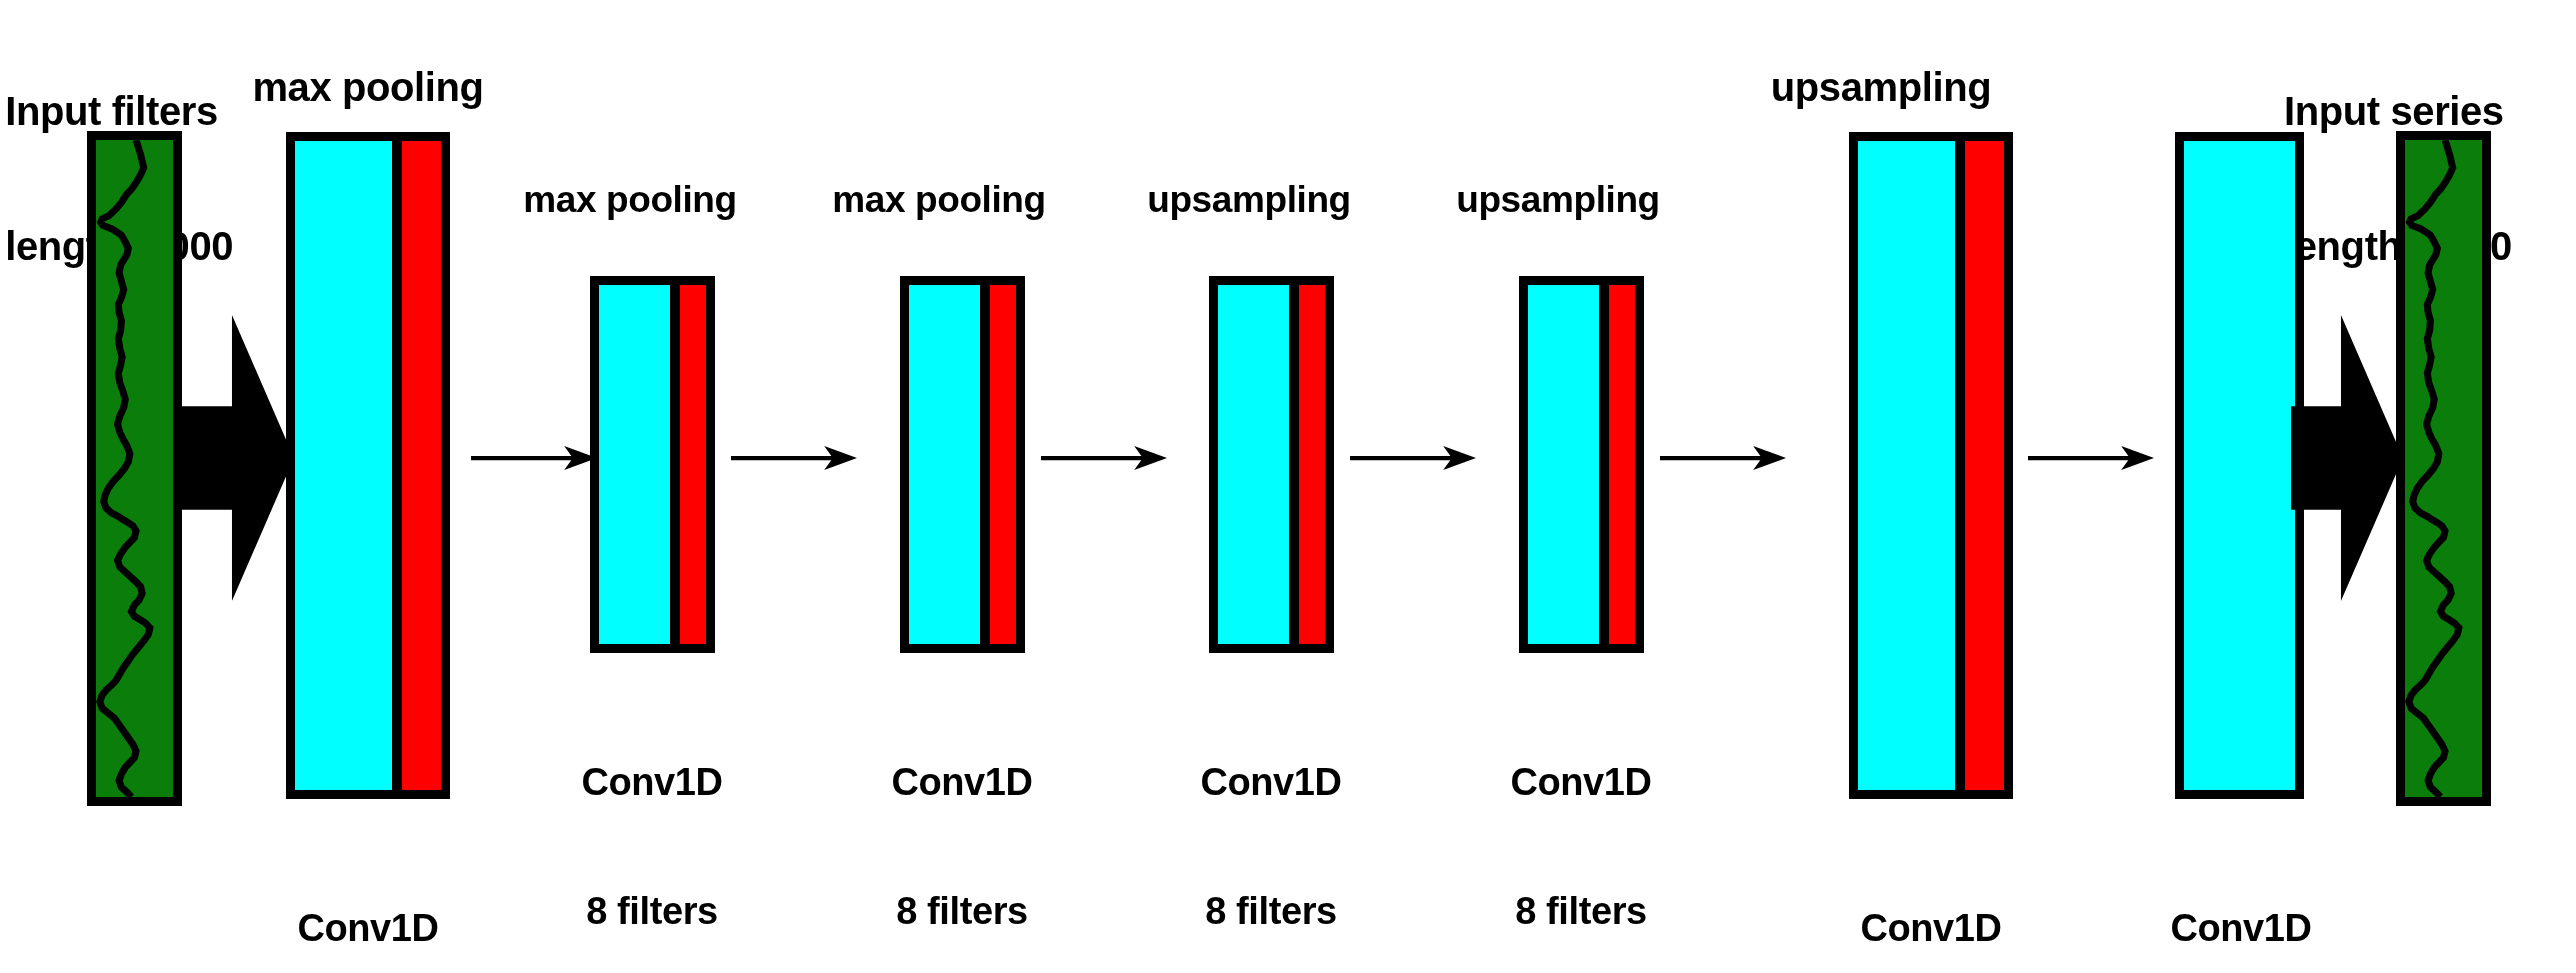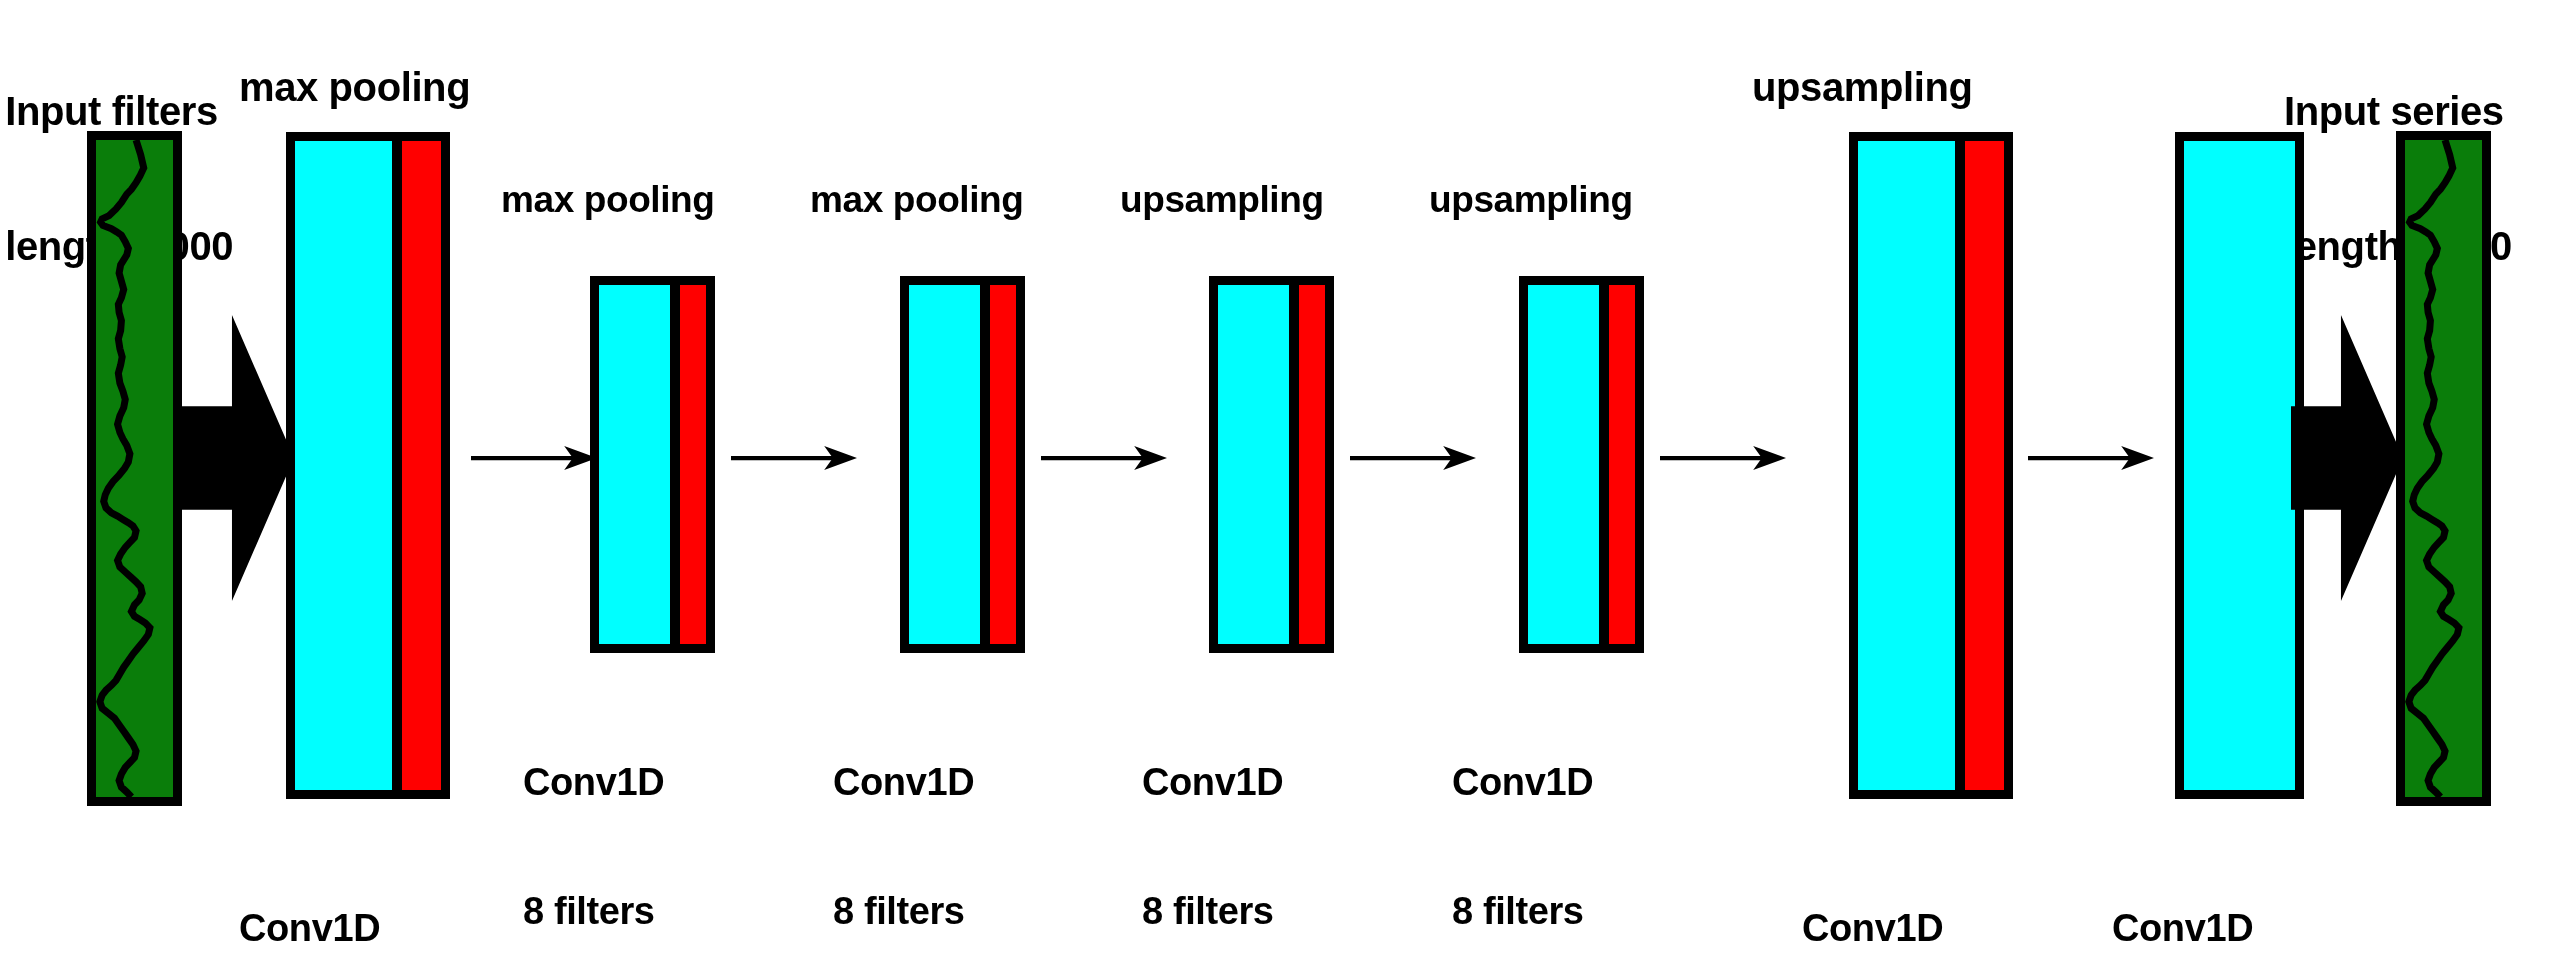--- a/index.html
+++ b/index.html
@@ -19,21 +19,21 @@
   }
 
   
   .lbl {
     position: absolute;
     color: #000000;
     font-weight: bold;
     font-family: "Liberation Sans", sans-serif;
     line-height: 1.13;
     white-space: pre;
-    text-align: left;
+    text-align: center;
     letter-spacing: -0.4px;
   }
   .lbl.big   { font-size: 40px; }
   .lbl.mid   { font-size: 37px; }
   .lbl.blk   { font-size: 38px; }
 
   
   .series {
     position: absolute;
     background: #0a7d0a;

